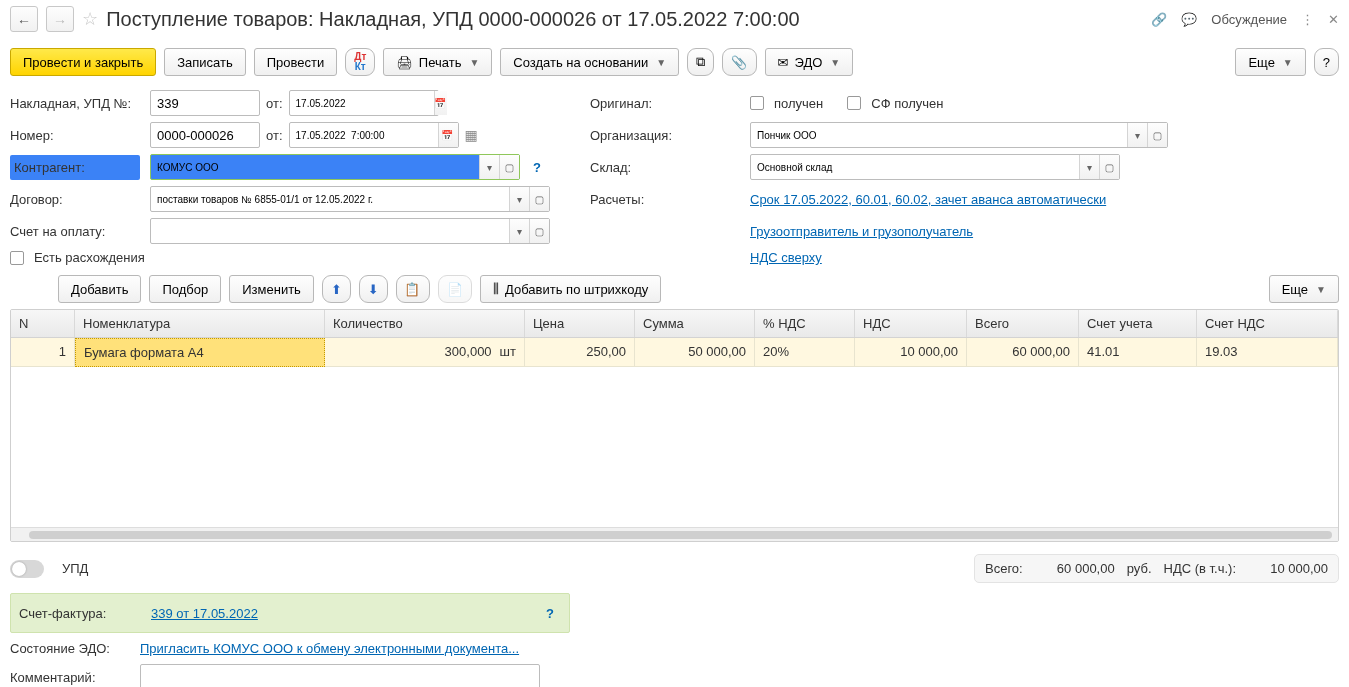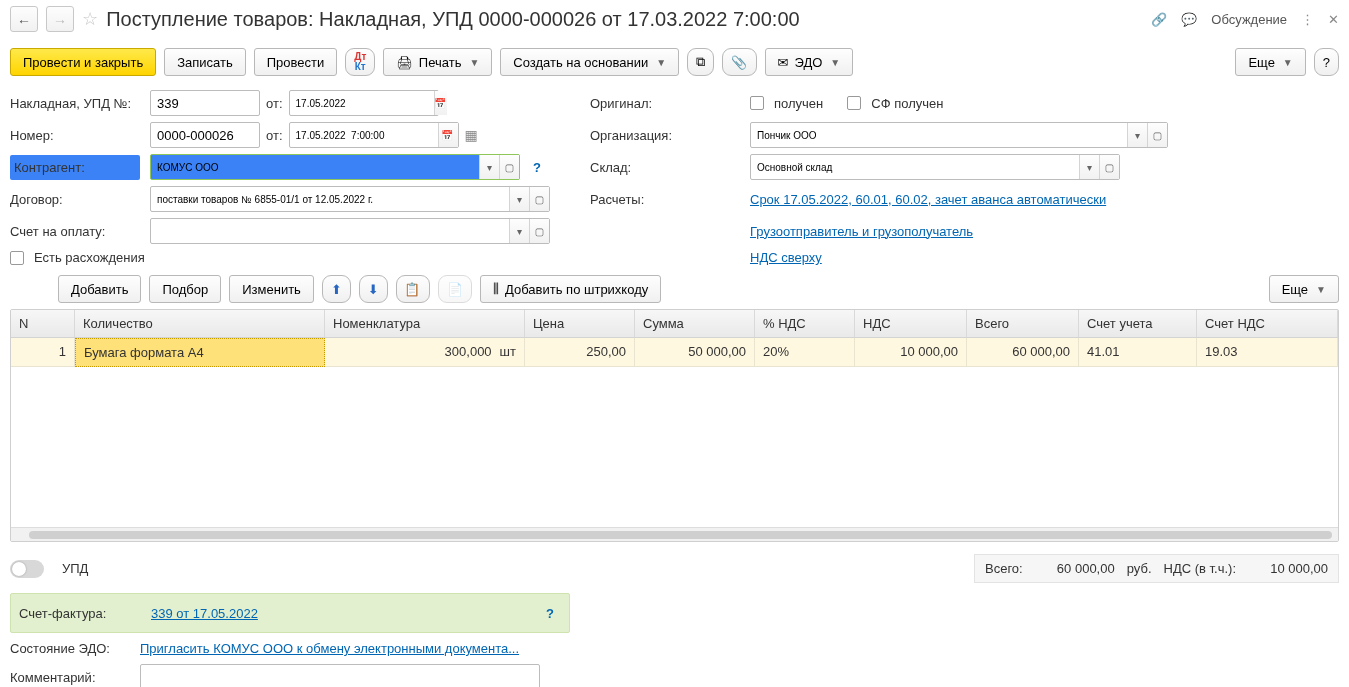--- a/index.html
+++ b/index.html
@@ -167,21 +167,21 @@
     margin-top: 12px;
   }
   .toggle {
     width: 34px; height: 18px; border-radius: 10px; background: #d8d8d8;
     position: relative; cursor: pointer;
   }
   .toggle::after {
     content: ""; position: absolute; left: 2px; top: 2px; width: 14px; height: 14px;
     background: #fff; border-radius: 50%; box-shadow: 0 0 2px rgba(0,0,0,.3);
   }
-  .totals { margin-left: auto; display: flex; align-items: center; gap: 12px; background: #f6f6f6; padding: 6px 10px; border: 1px solid #e3e3e3; border-radius: 0; }
+  .totals { margin-left: auto; display: flex; align-items: center; gap: 12px; background: #f6f6f6; padding: 6px 10px; border: 1px solid #e3e3e3; border-radius: 5px; }
   .totals .val { min-width: 80px; text-align: right; }
 
   .sf-row {
     display: flex; align-items: center; gap: 12px;
     background: #e3f0cf; border: 1px solid #cfe3ae;
     padding: 6px 8px; margin-top: 10px; border-radius: 2px;
     max-width: 560px;
   }
   .sf-row .lbl { width: 120px; }
   .bottom-rows { margin-top: 8px; display: grid; grid-template-columns: 130px 430px; row-gap: 8px; align-items: center; }
@@ -192,21 +192,21 @@
   .dkkt-icon .d { color: #d33; font-weight: bold; }
   .dkkt-icon .k { color: #2277cc; font-weight: bold; }
 </style>
 </head>
 <body>
 
 <div class="titlebar">
   <div class="nav-btn">←</div>
   <div class="nav-btn disabled">→</div>
   <span class="star-icon">☆</span>
-  <div class="page-title">Поступление товаров: Накладная, УПД 0000-000026 от 17.03.2022 7:00:00</div>
+  <div class="page-title">Поступление товаров: Накладная, УПД 0000-000026 от 17.05.2022 7:00:00</div>
   <div class="title-right">
     <span style="cursor:pointer">🔗</span>
     <span style="cursor:pointer">💬</span>
     <span class="txt">Обсуждение</span>
     <span style="cursor:pointer">⋮</span>
     <span style="cursor:pointer">✕</span>
   </div>
 </div>
 
 <div class="toolbar">
@@ -350,22 +350,22 @@
   <div class="spacer"></div>
   <button class="btn">
       <span>Еще</span>
       <span class="caret">▼</span>
     </button>
 </div>
 
 <div class="grid">
   <div class="ghead">
     <div>N</div>
+    <div>Номенклатура</div>
     <div>Количество</div>
-    <div>Номенклатура</div>
     <div>Цена</div>
     <div>Сумма</div>
     <div>% НДС</div>
     <div>НДС</div>
     <div>Всего</div>
     <div>Счет учета</div>
     <div>Счет НДС</div>
   </div>
   <div class="grow">
     <div class="num">1</div>

